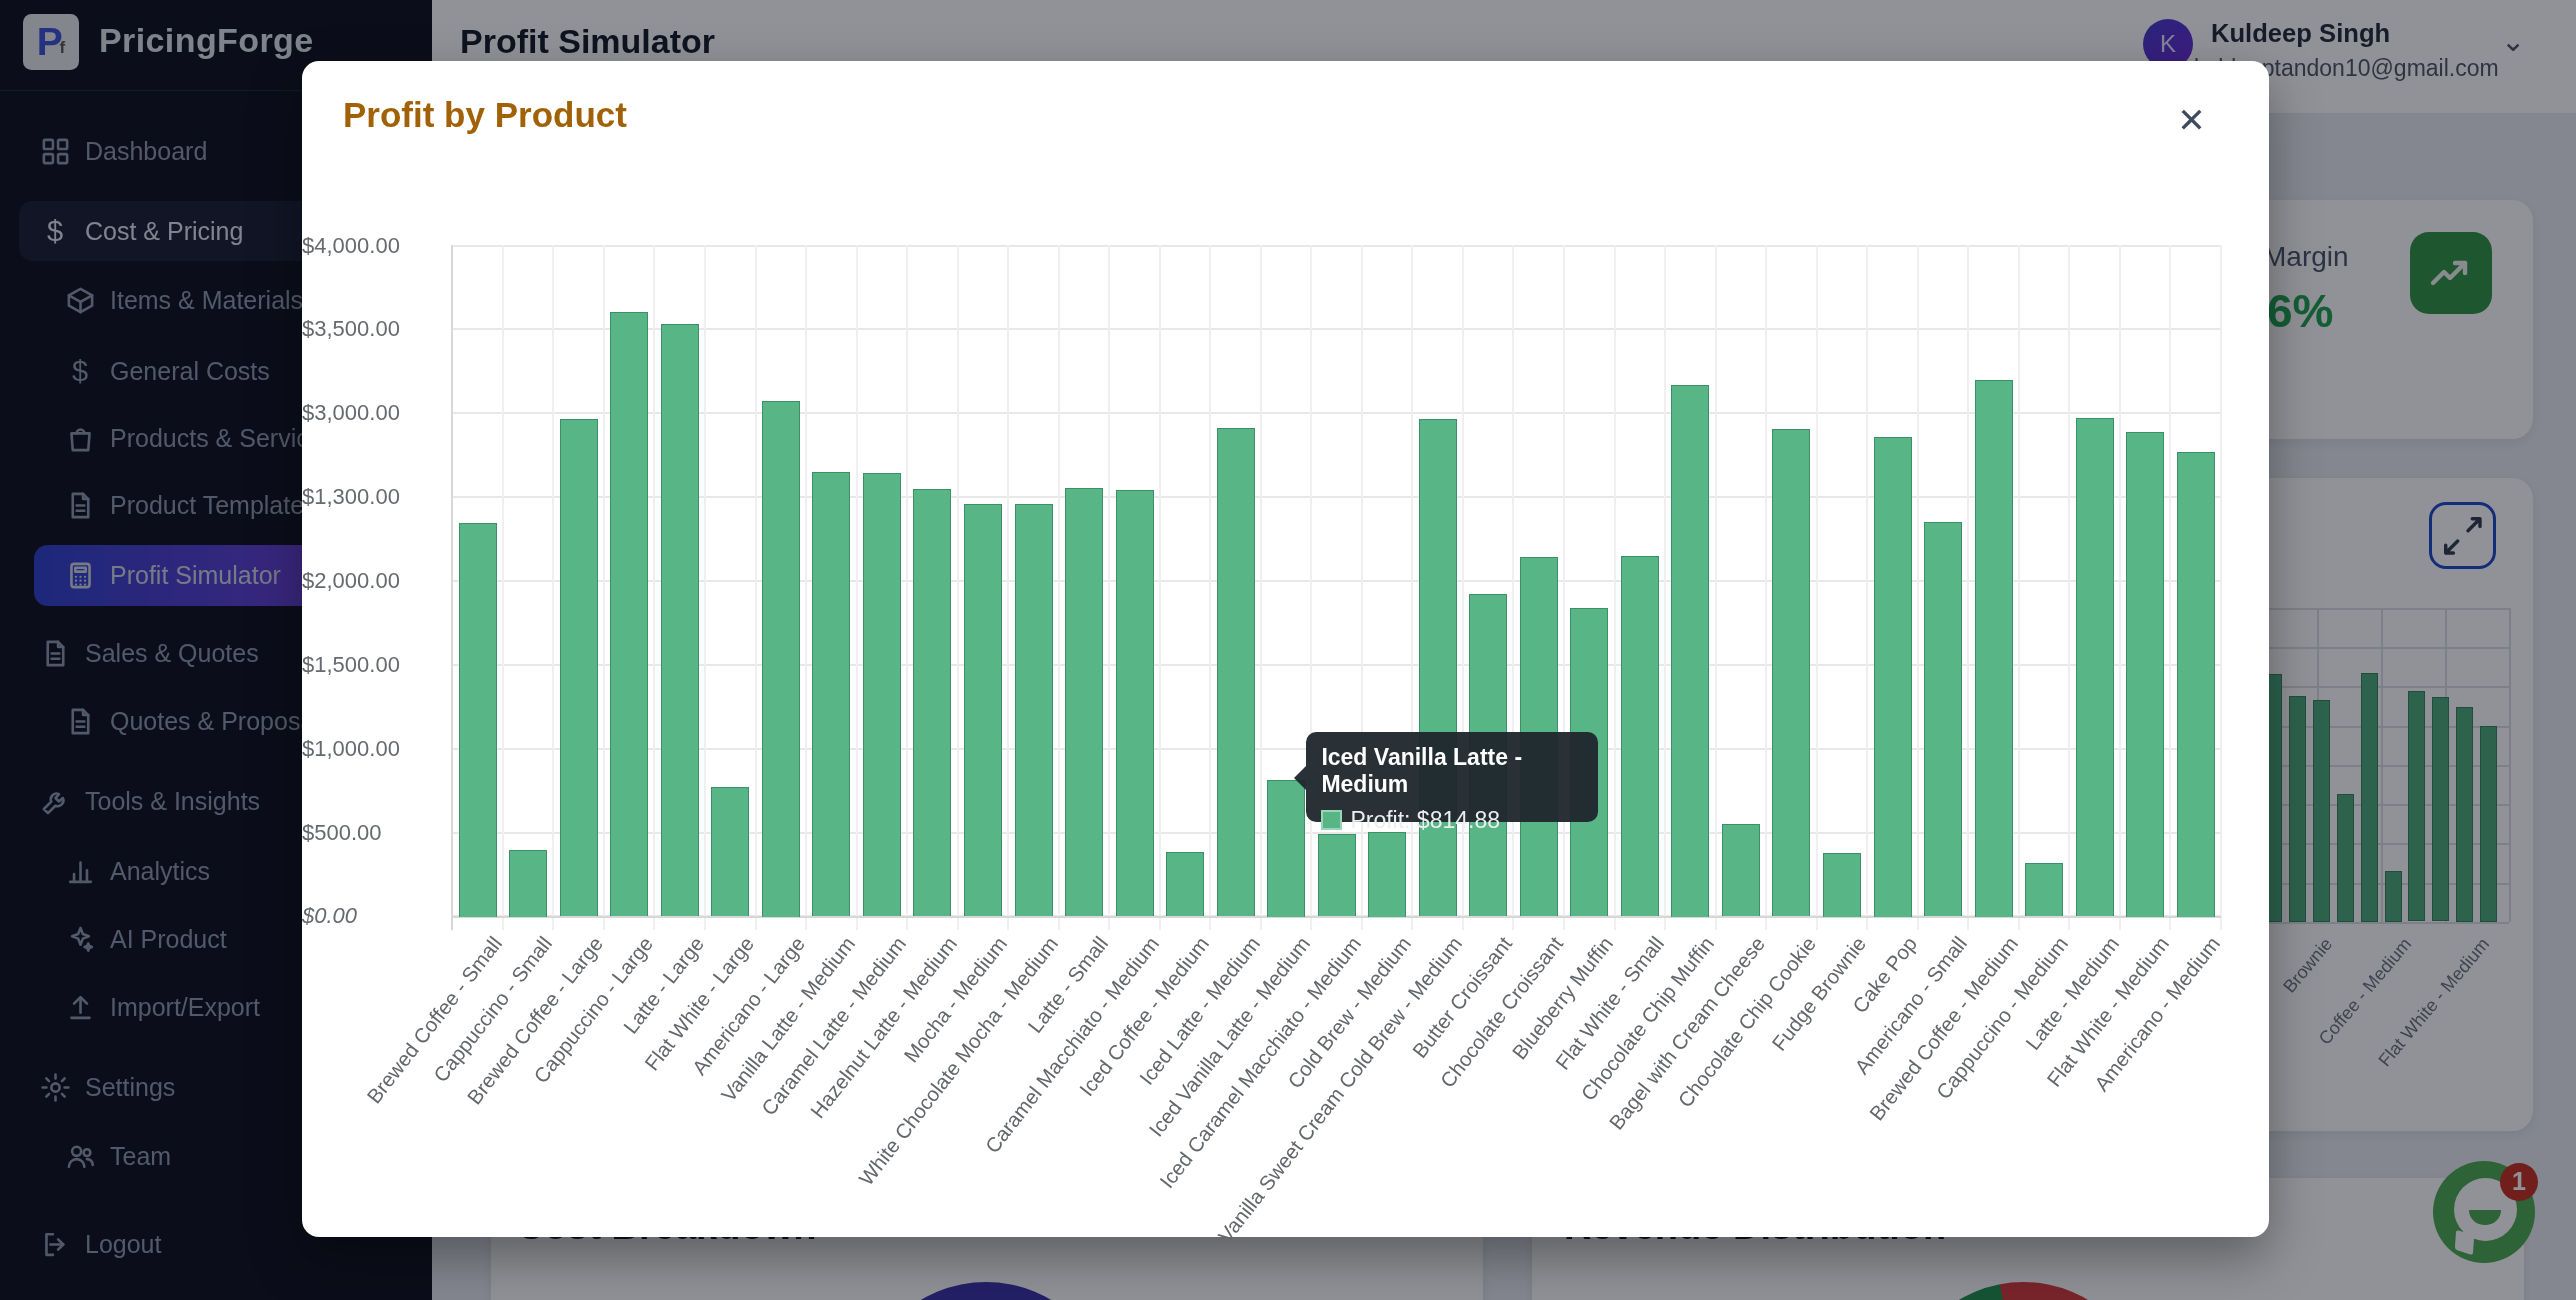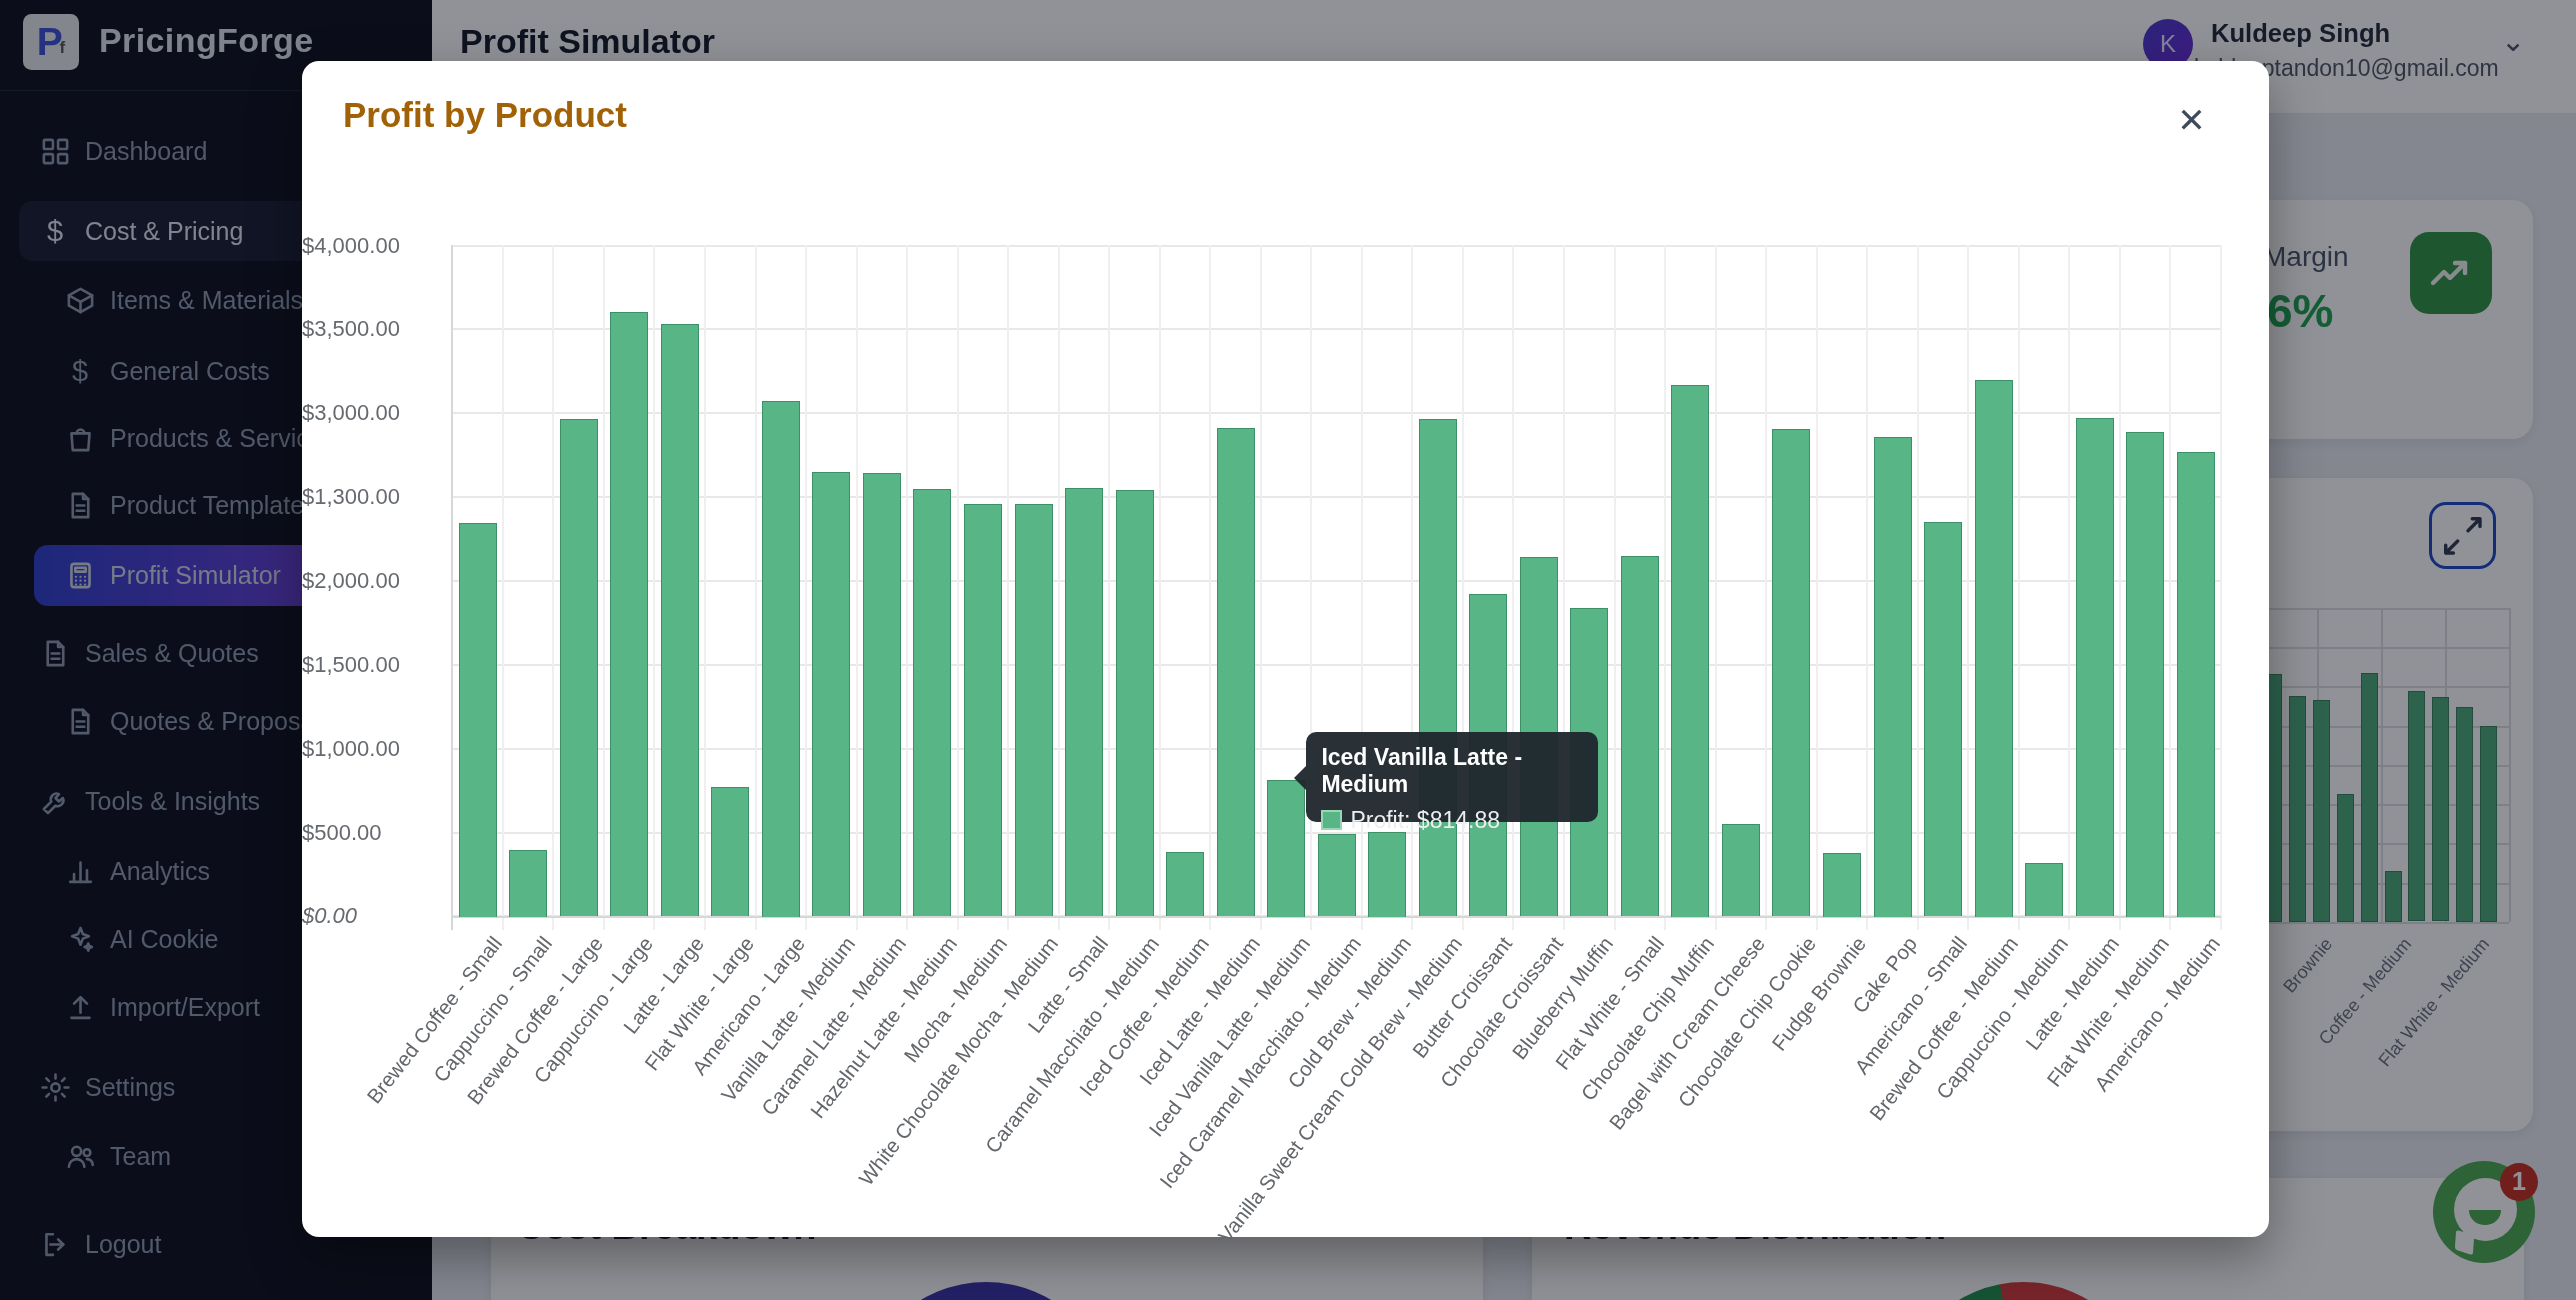--- a/index.html
+++ b/index.html
@@ -207,21 +207,21 @@
         </span>
         <span class="lbl">Analytics</span>
       </div>
       <div class="side-item l2" style="top: 910px;">
         <span class="ic">
           <svg class="icn" width="31" height="31" viewBox="0 0 24 24">
             <path d="M12 3l1.8 4.7L18.5 9.5l-4.7 1.8L12 16l-1.8-4.7L5.5 9.5l4.7-1.8z"></path>
             <path d="M18 15l.8 2 2 .8-2 .8-.8 2-.8-2-2-.8 2-.8z"></path>
           </svg>
         </span>
-        <span class="lbl">AI Cookie</span>
+        <span class="lbl">AI Product</span>
       </div>
       <div class="side-item l2" style="top: 978px;">
         <span class="ic">
           <svg class="icn" width="31" height="31" viewBox="0 0 24 24">
             <path d="M12 16V5"></path>
             <path d="M7 9l5-5 5 5"></path>
             <path d="M5 20h14"></path>
           </svg>
         </span>
         <span class="lbl">Import/Export</span>

